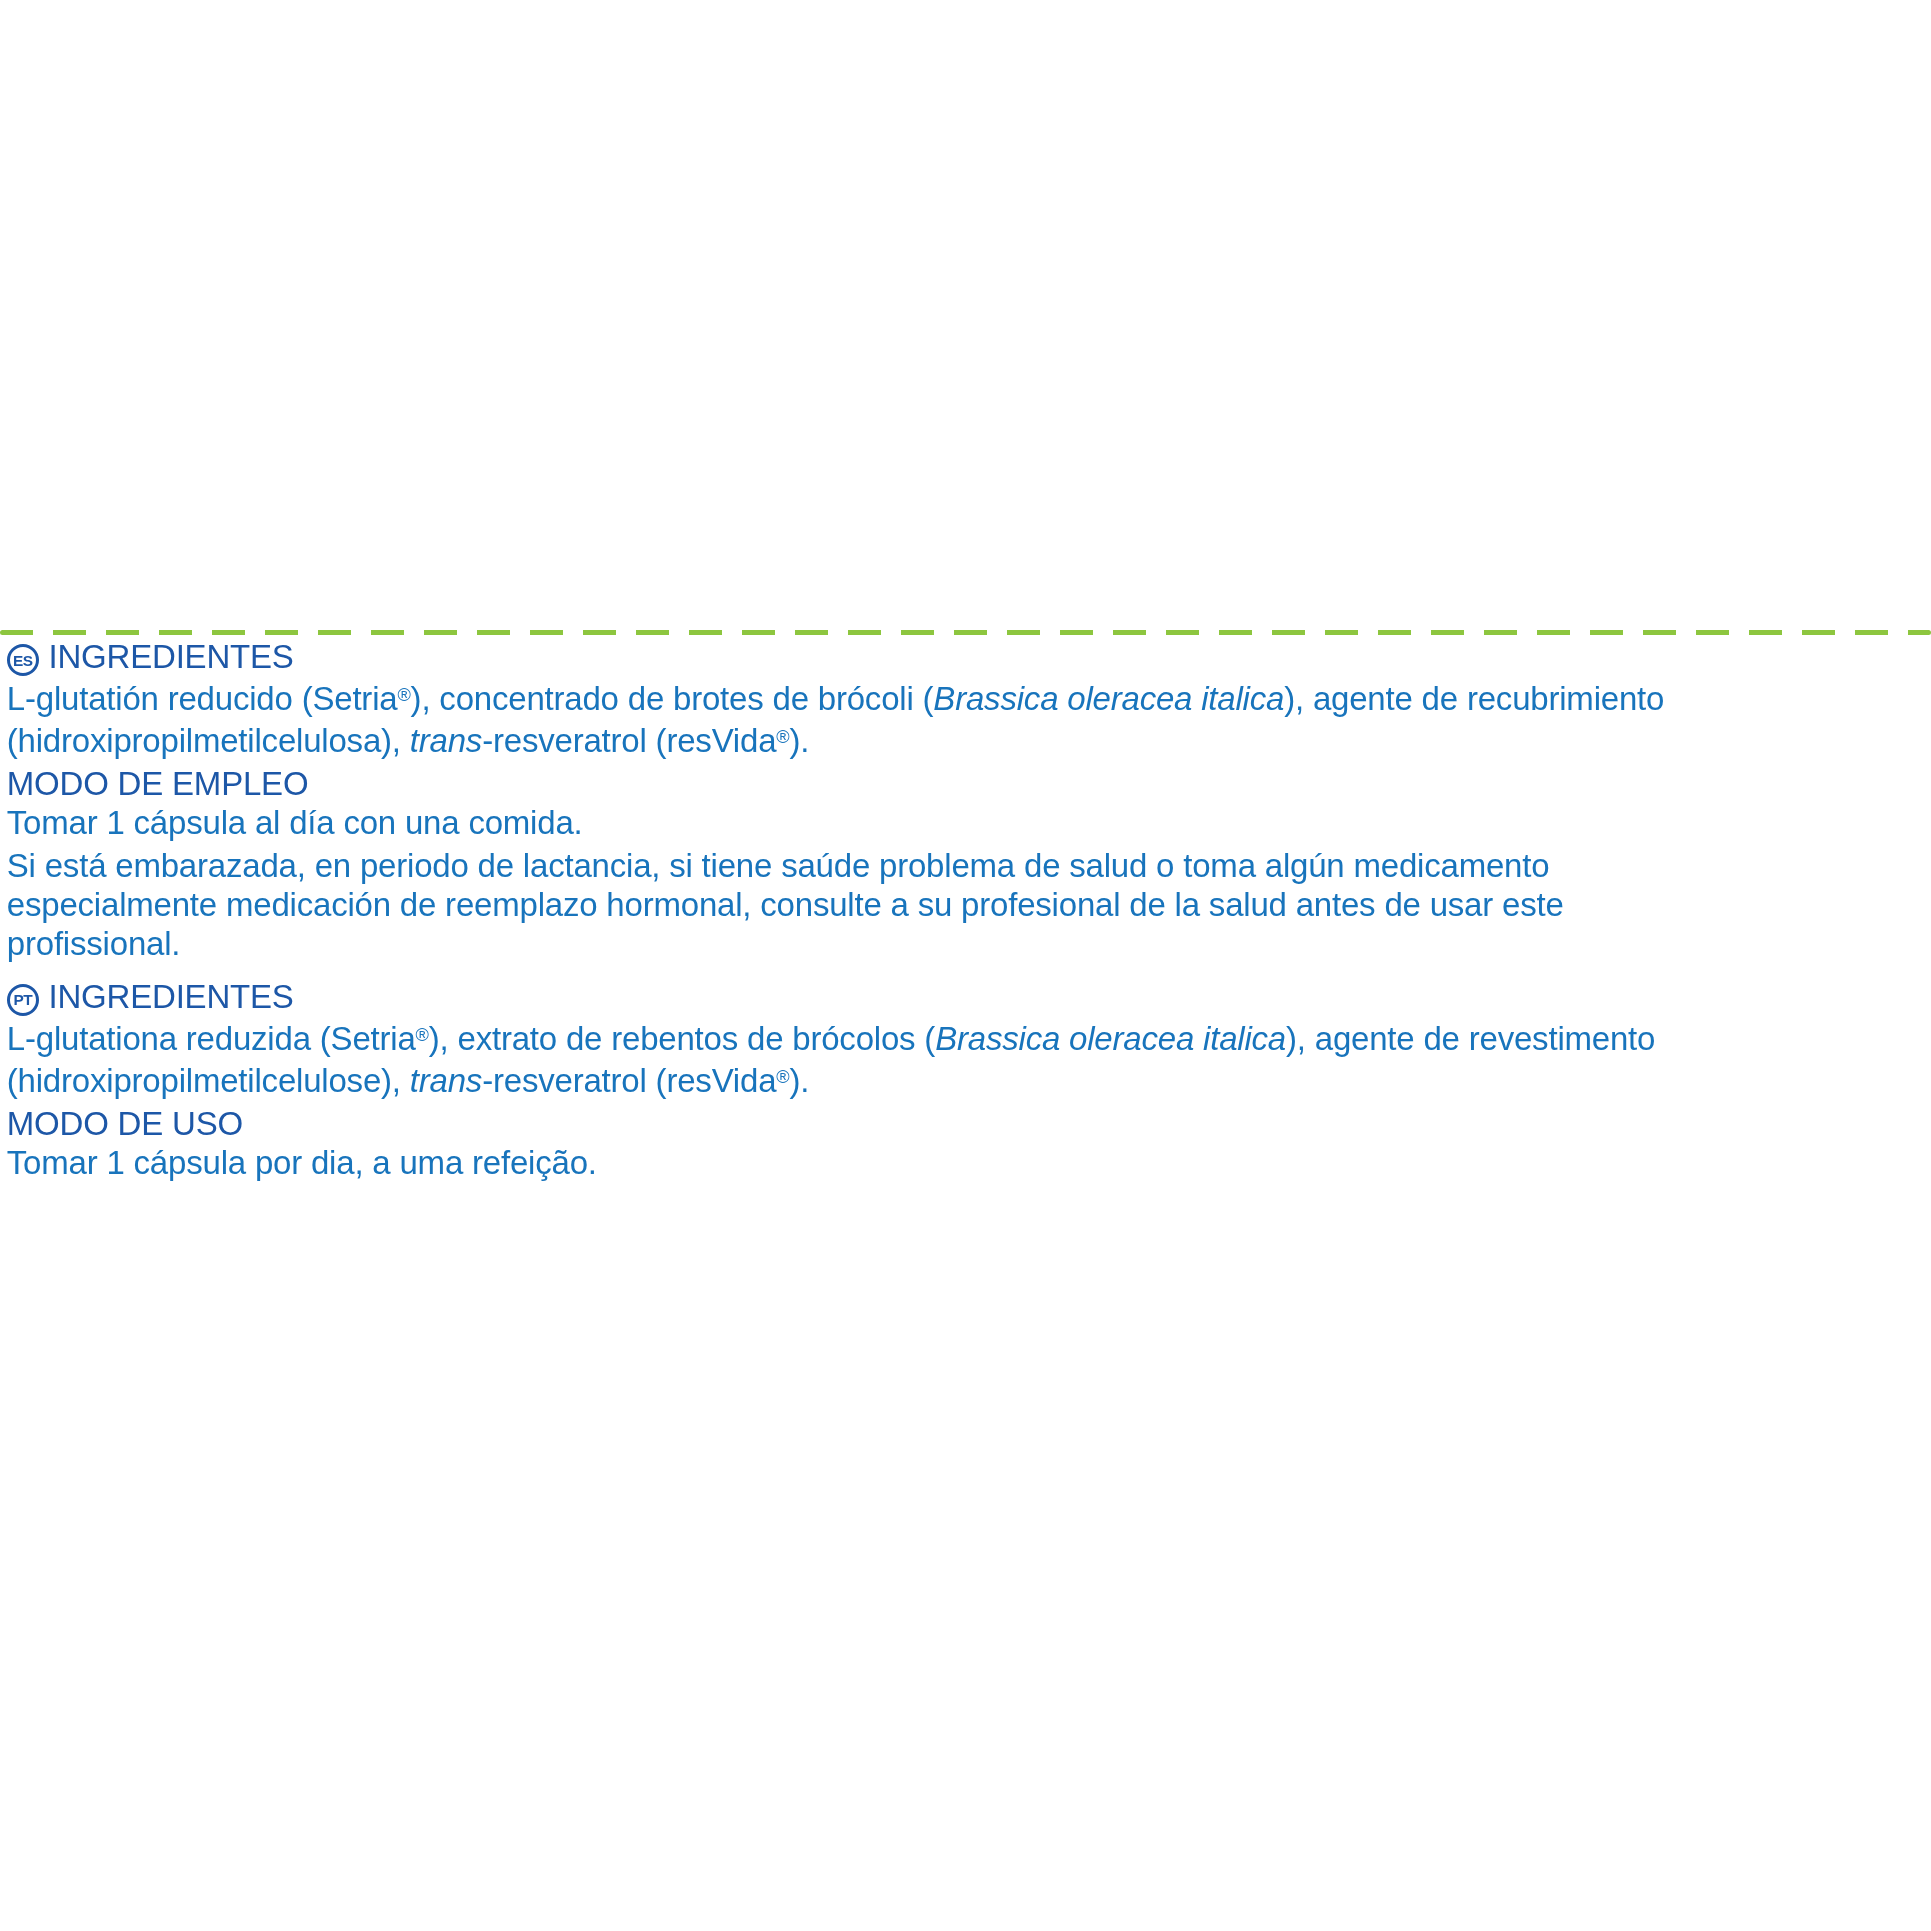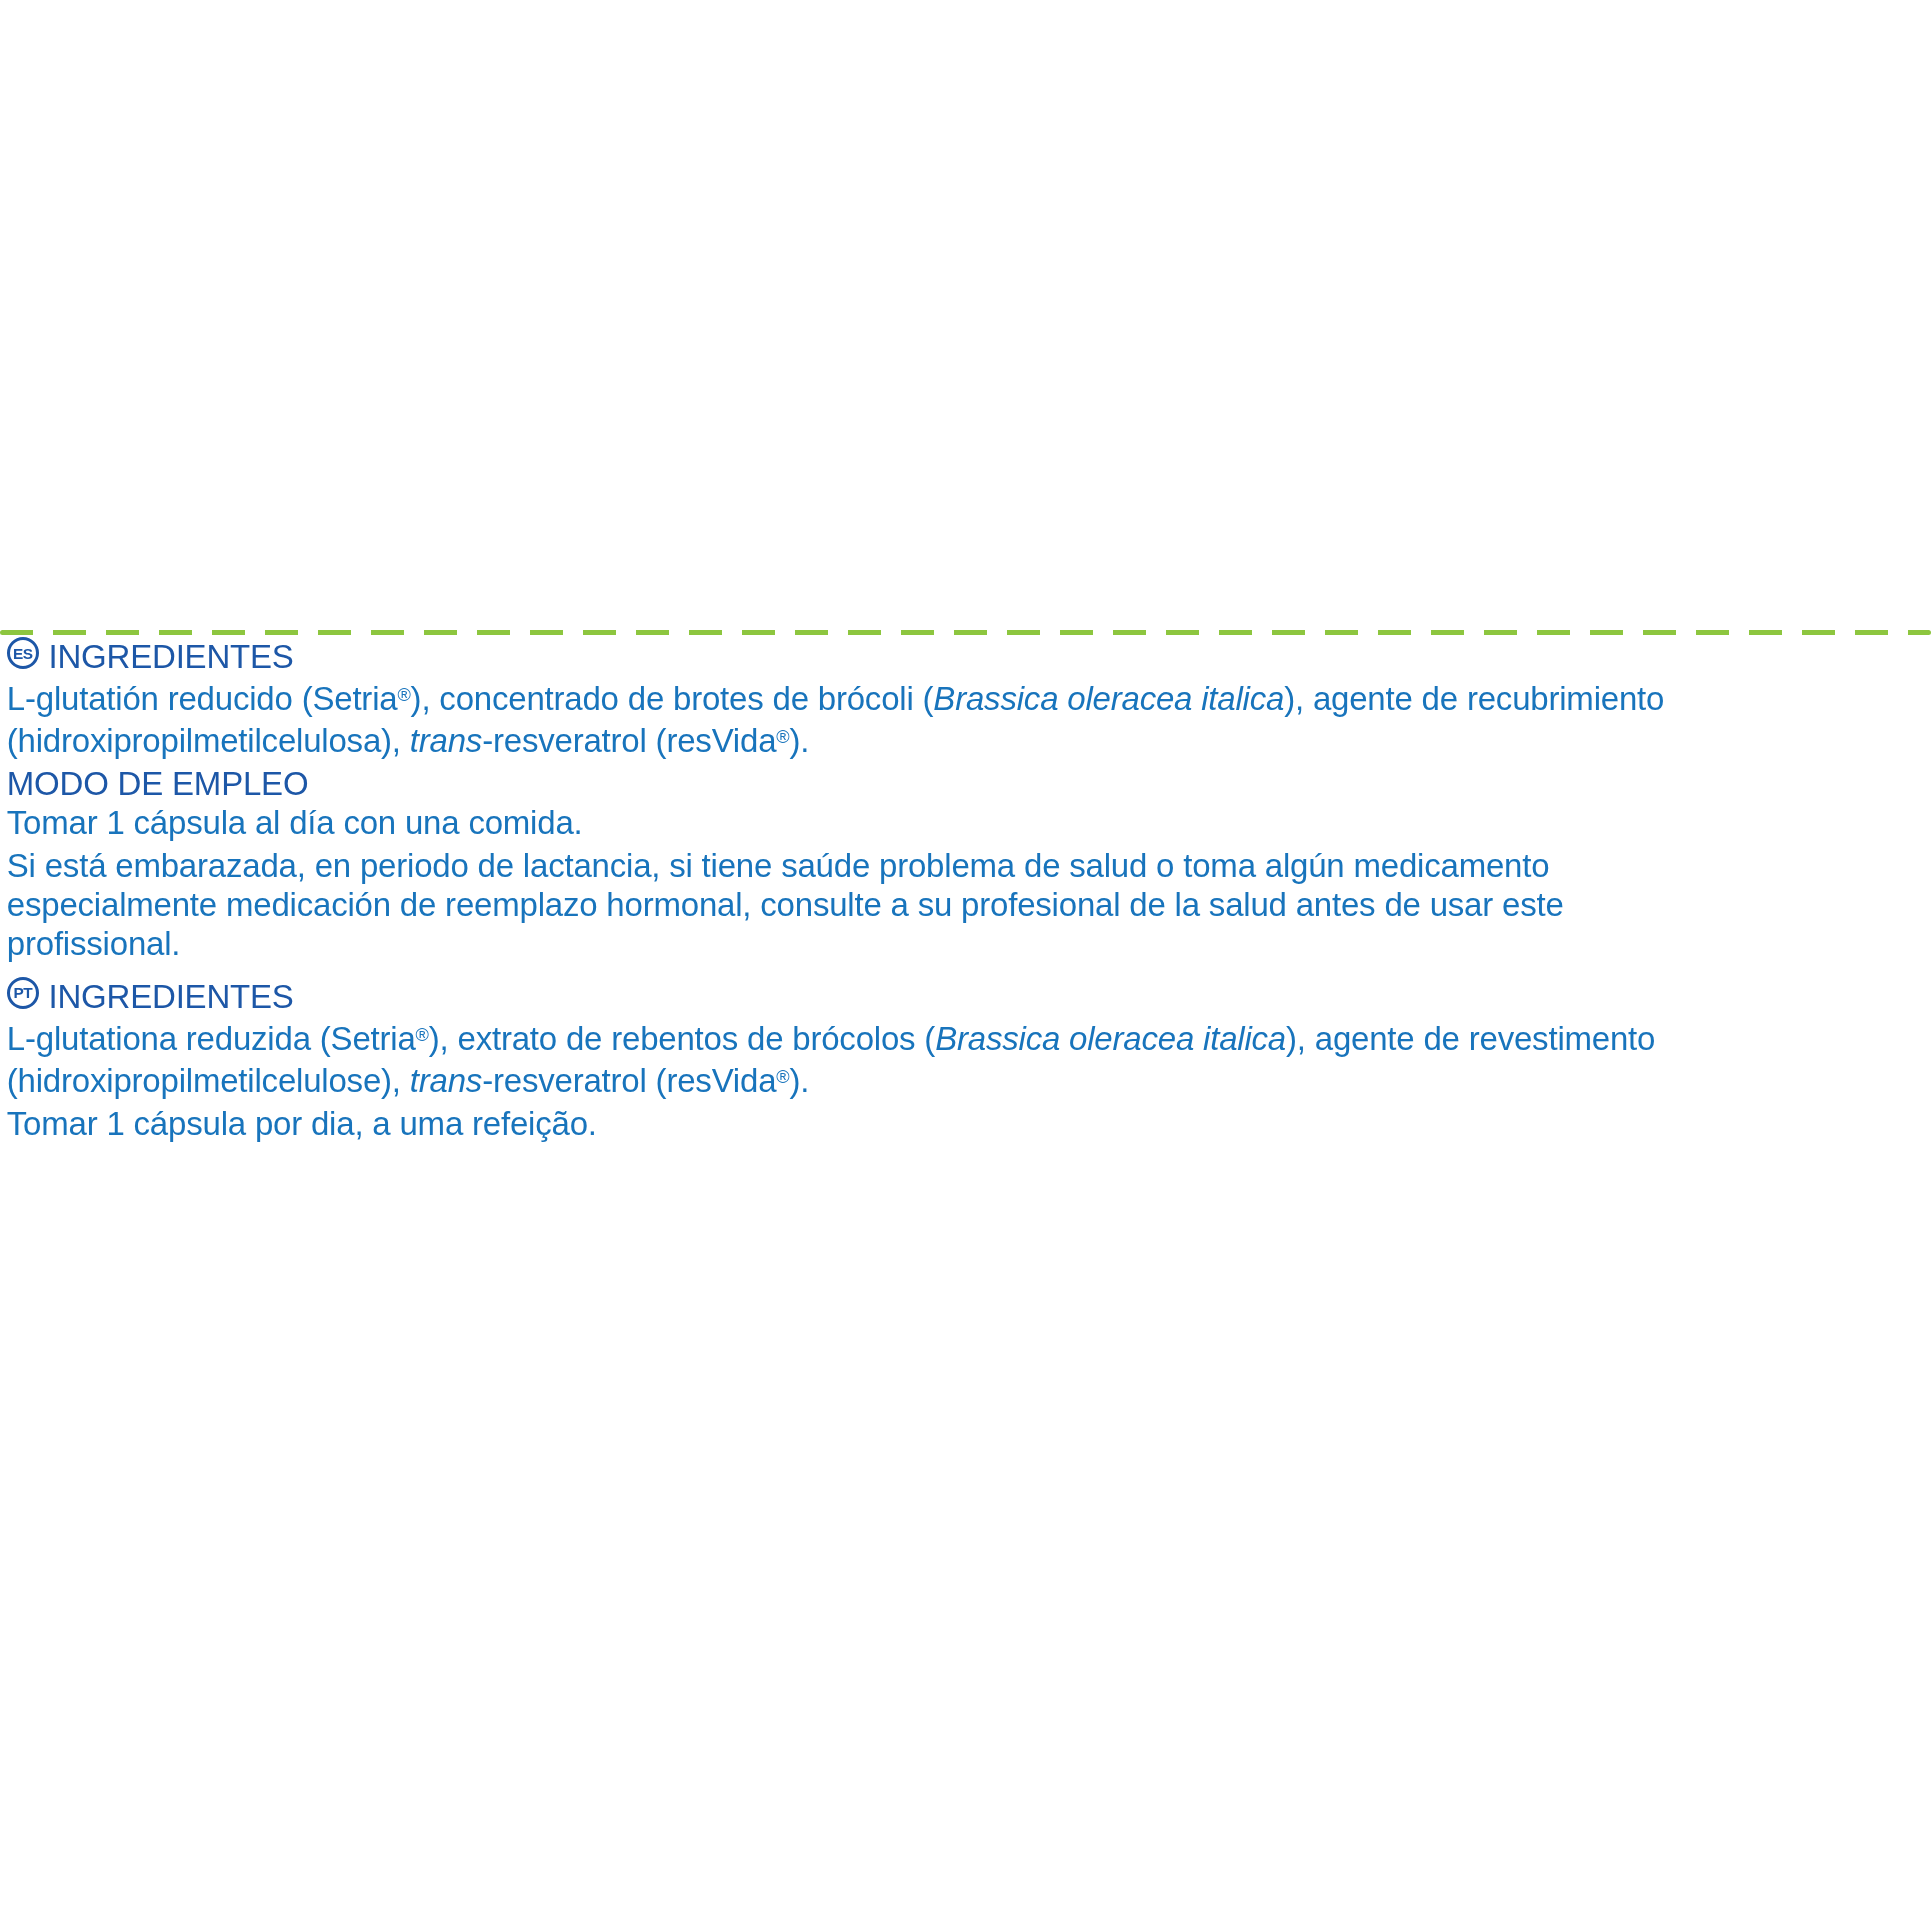--- a/index.html
+++ b/index.html
@@ -38,21 +38,21 @@
     font-size: 33px;
     line-height: 39px;
     letter-spacing: -0.2px;
     color: var(--body-color);
   }
   .lang-section.pt {
     margin-top: 13.5px;
   }
   .heading-row {
     display: flex;
-    align-items: flex-start;
+    align-items: flex-end;
     color: var(--heading-color);
     white-space: nowrap;
   }
   .lang-badge {
     display: inline-flex;
     align-items: center;
     justify-content: center;
     width: 32px;
     height: 32px;
     border: 3.4px solid var(--heading-color);
@@ -120,20 +120,21 @@
       <div class="heading-row">
         <span class="lang-badge">PT</span>
         <span class="heading-text">INGREDIENTES</span>
       </div>
       <div class="para rich">
           <div class="tline"><span>L-glutationa reduzida (Setria</span><span class="sup">®</span><span>), extrato de rebentos de brócolos (</span><em>Brassica oleracea italica</em><span>), agente de revestimento</span></div>
           <div class="tline"><span>(hidroxipropilmetilcelulose), </span><em>trans</em><span>-resveratrol (resVida</span><span class="sup">®</span><span>).</span></div>
         </div>
 
       <div class="block">
+        <div class="heading-text">MODO DE USO</div>
         <div class="para">
           <div class="tline">Tomar 1 cápsula por dia, a uma refeição.</div>
         </div>
       </div>
 
     </section>
 
   </div>
 </div>
 

